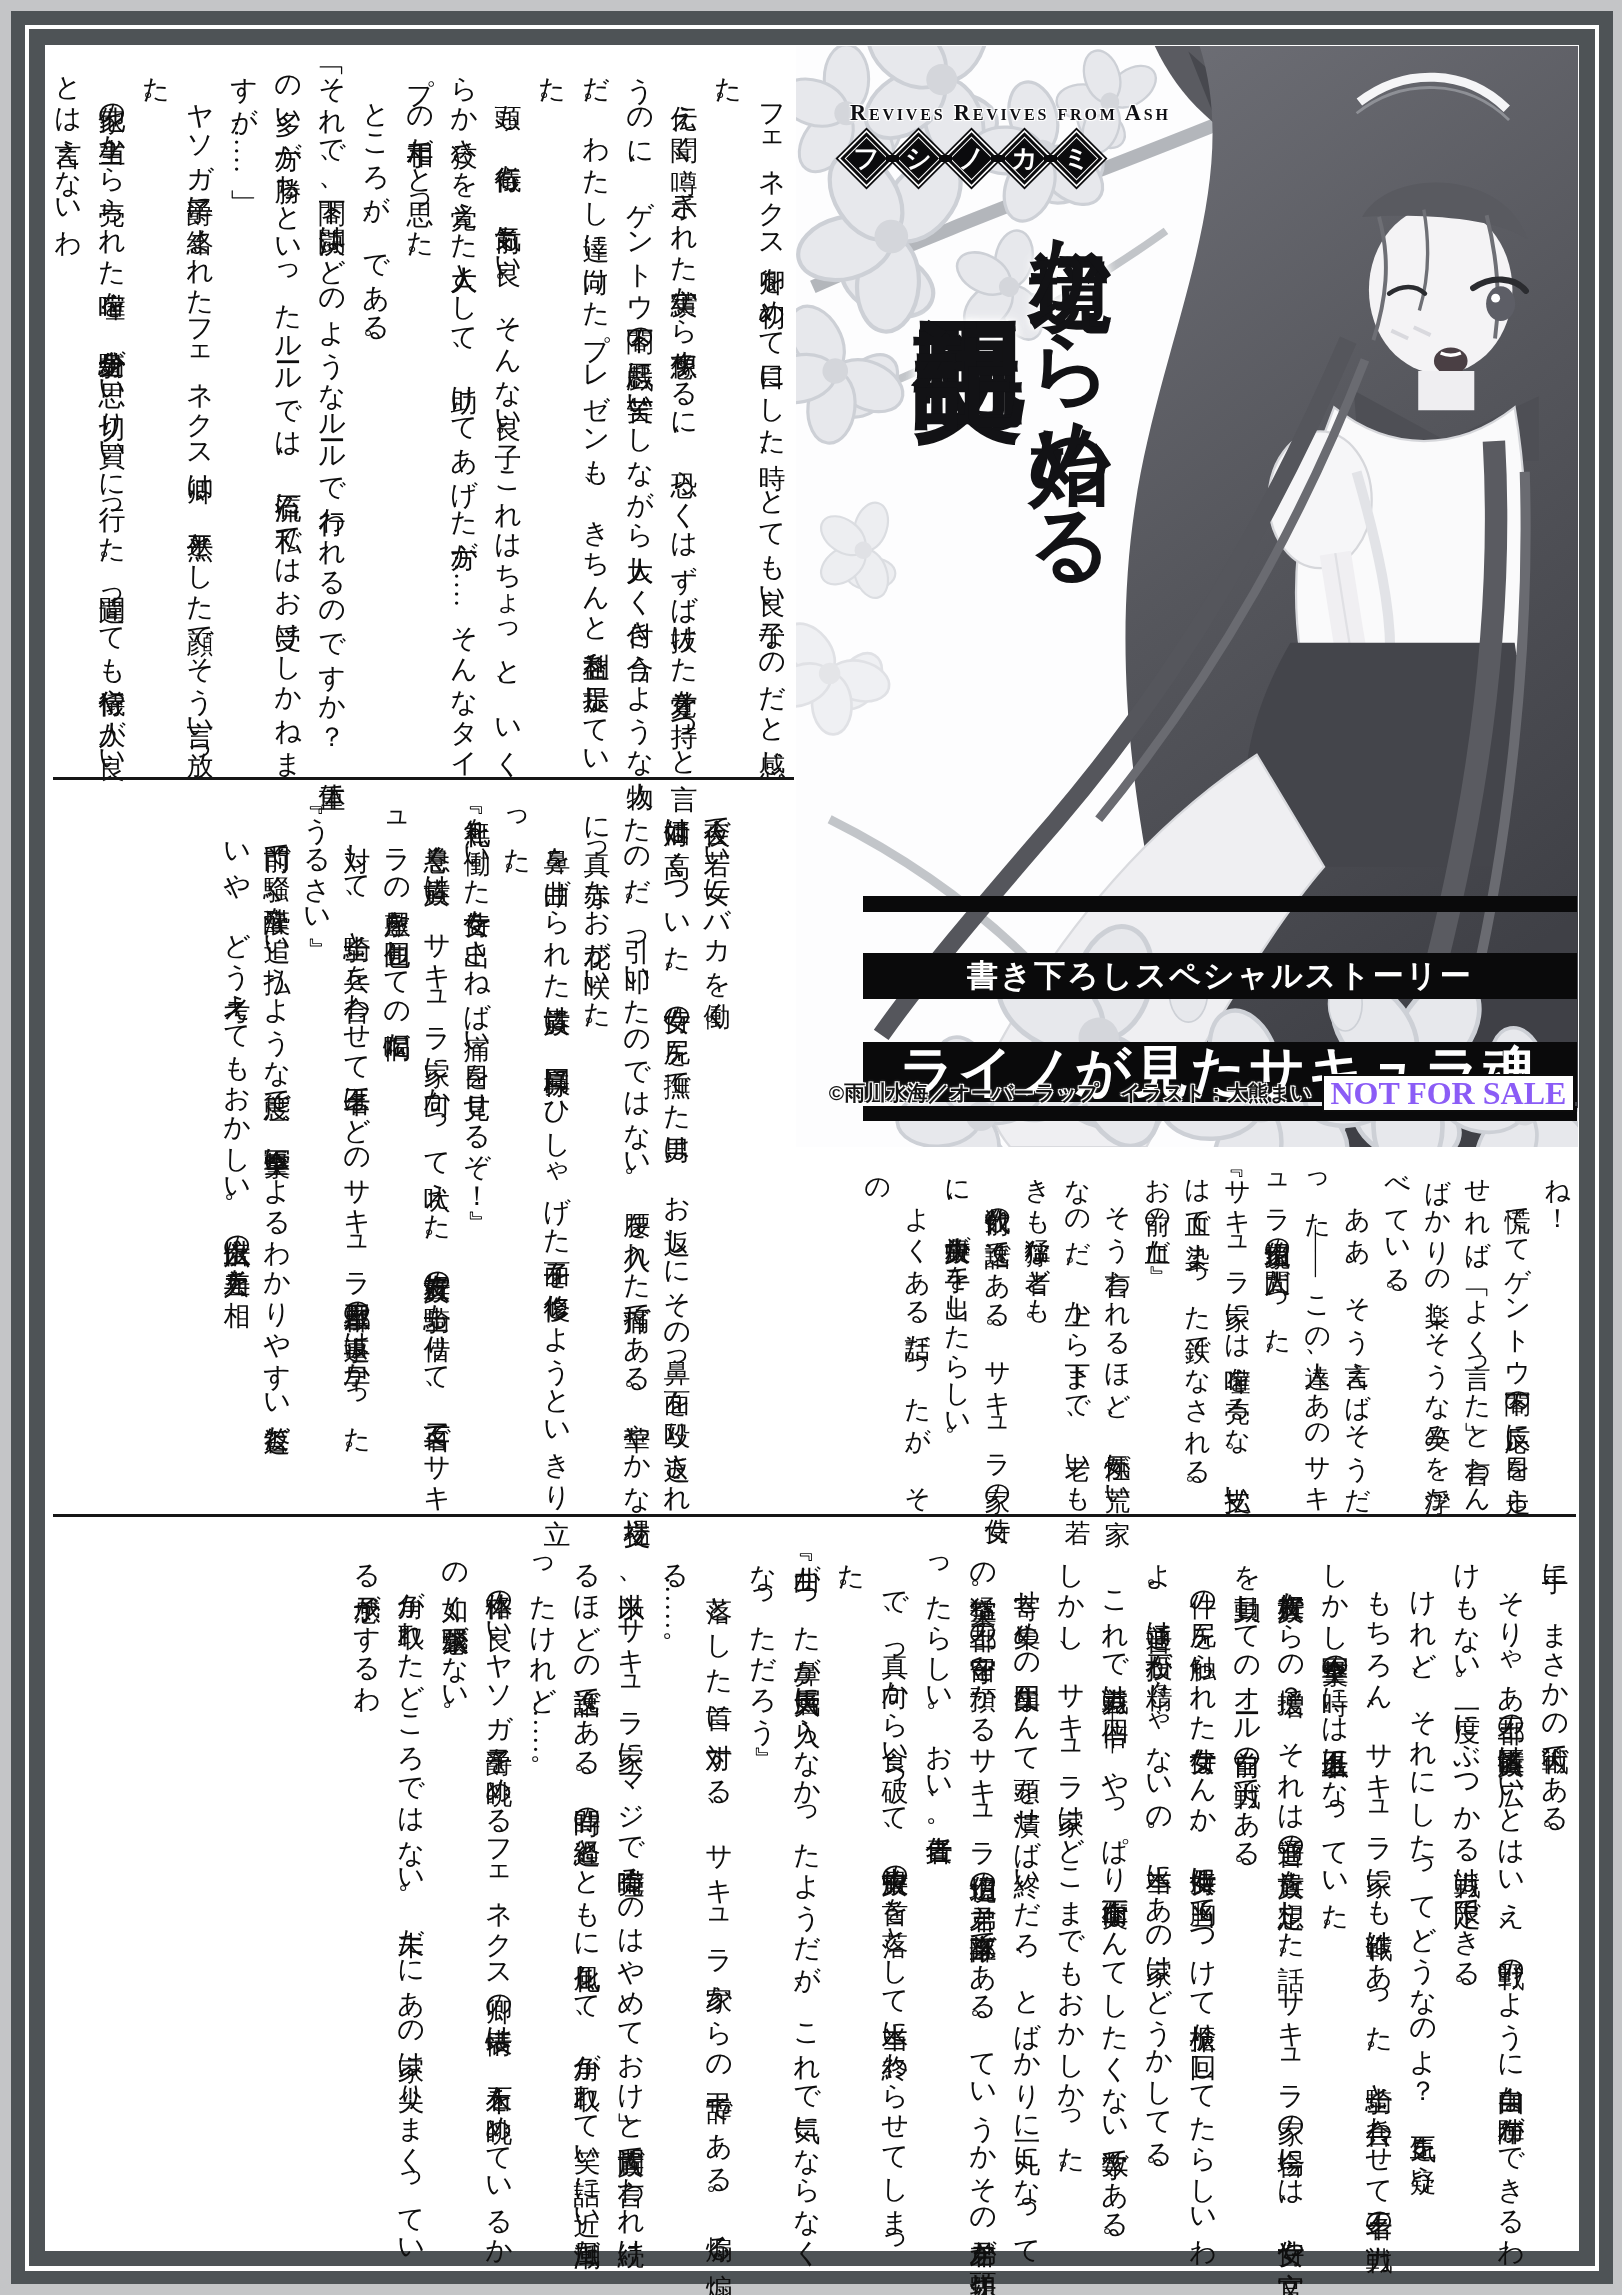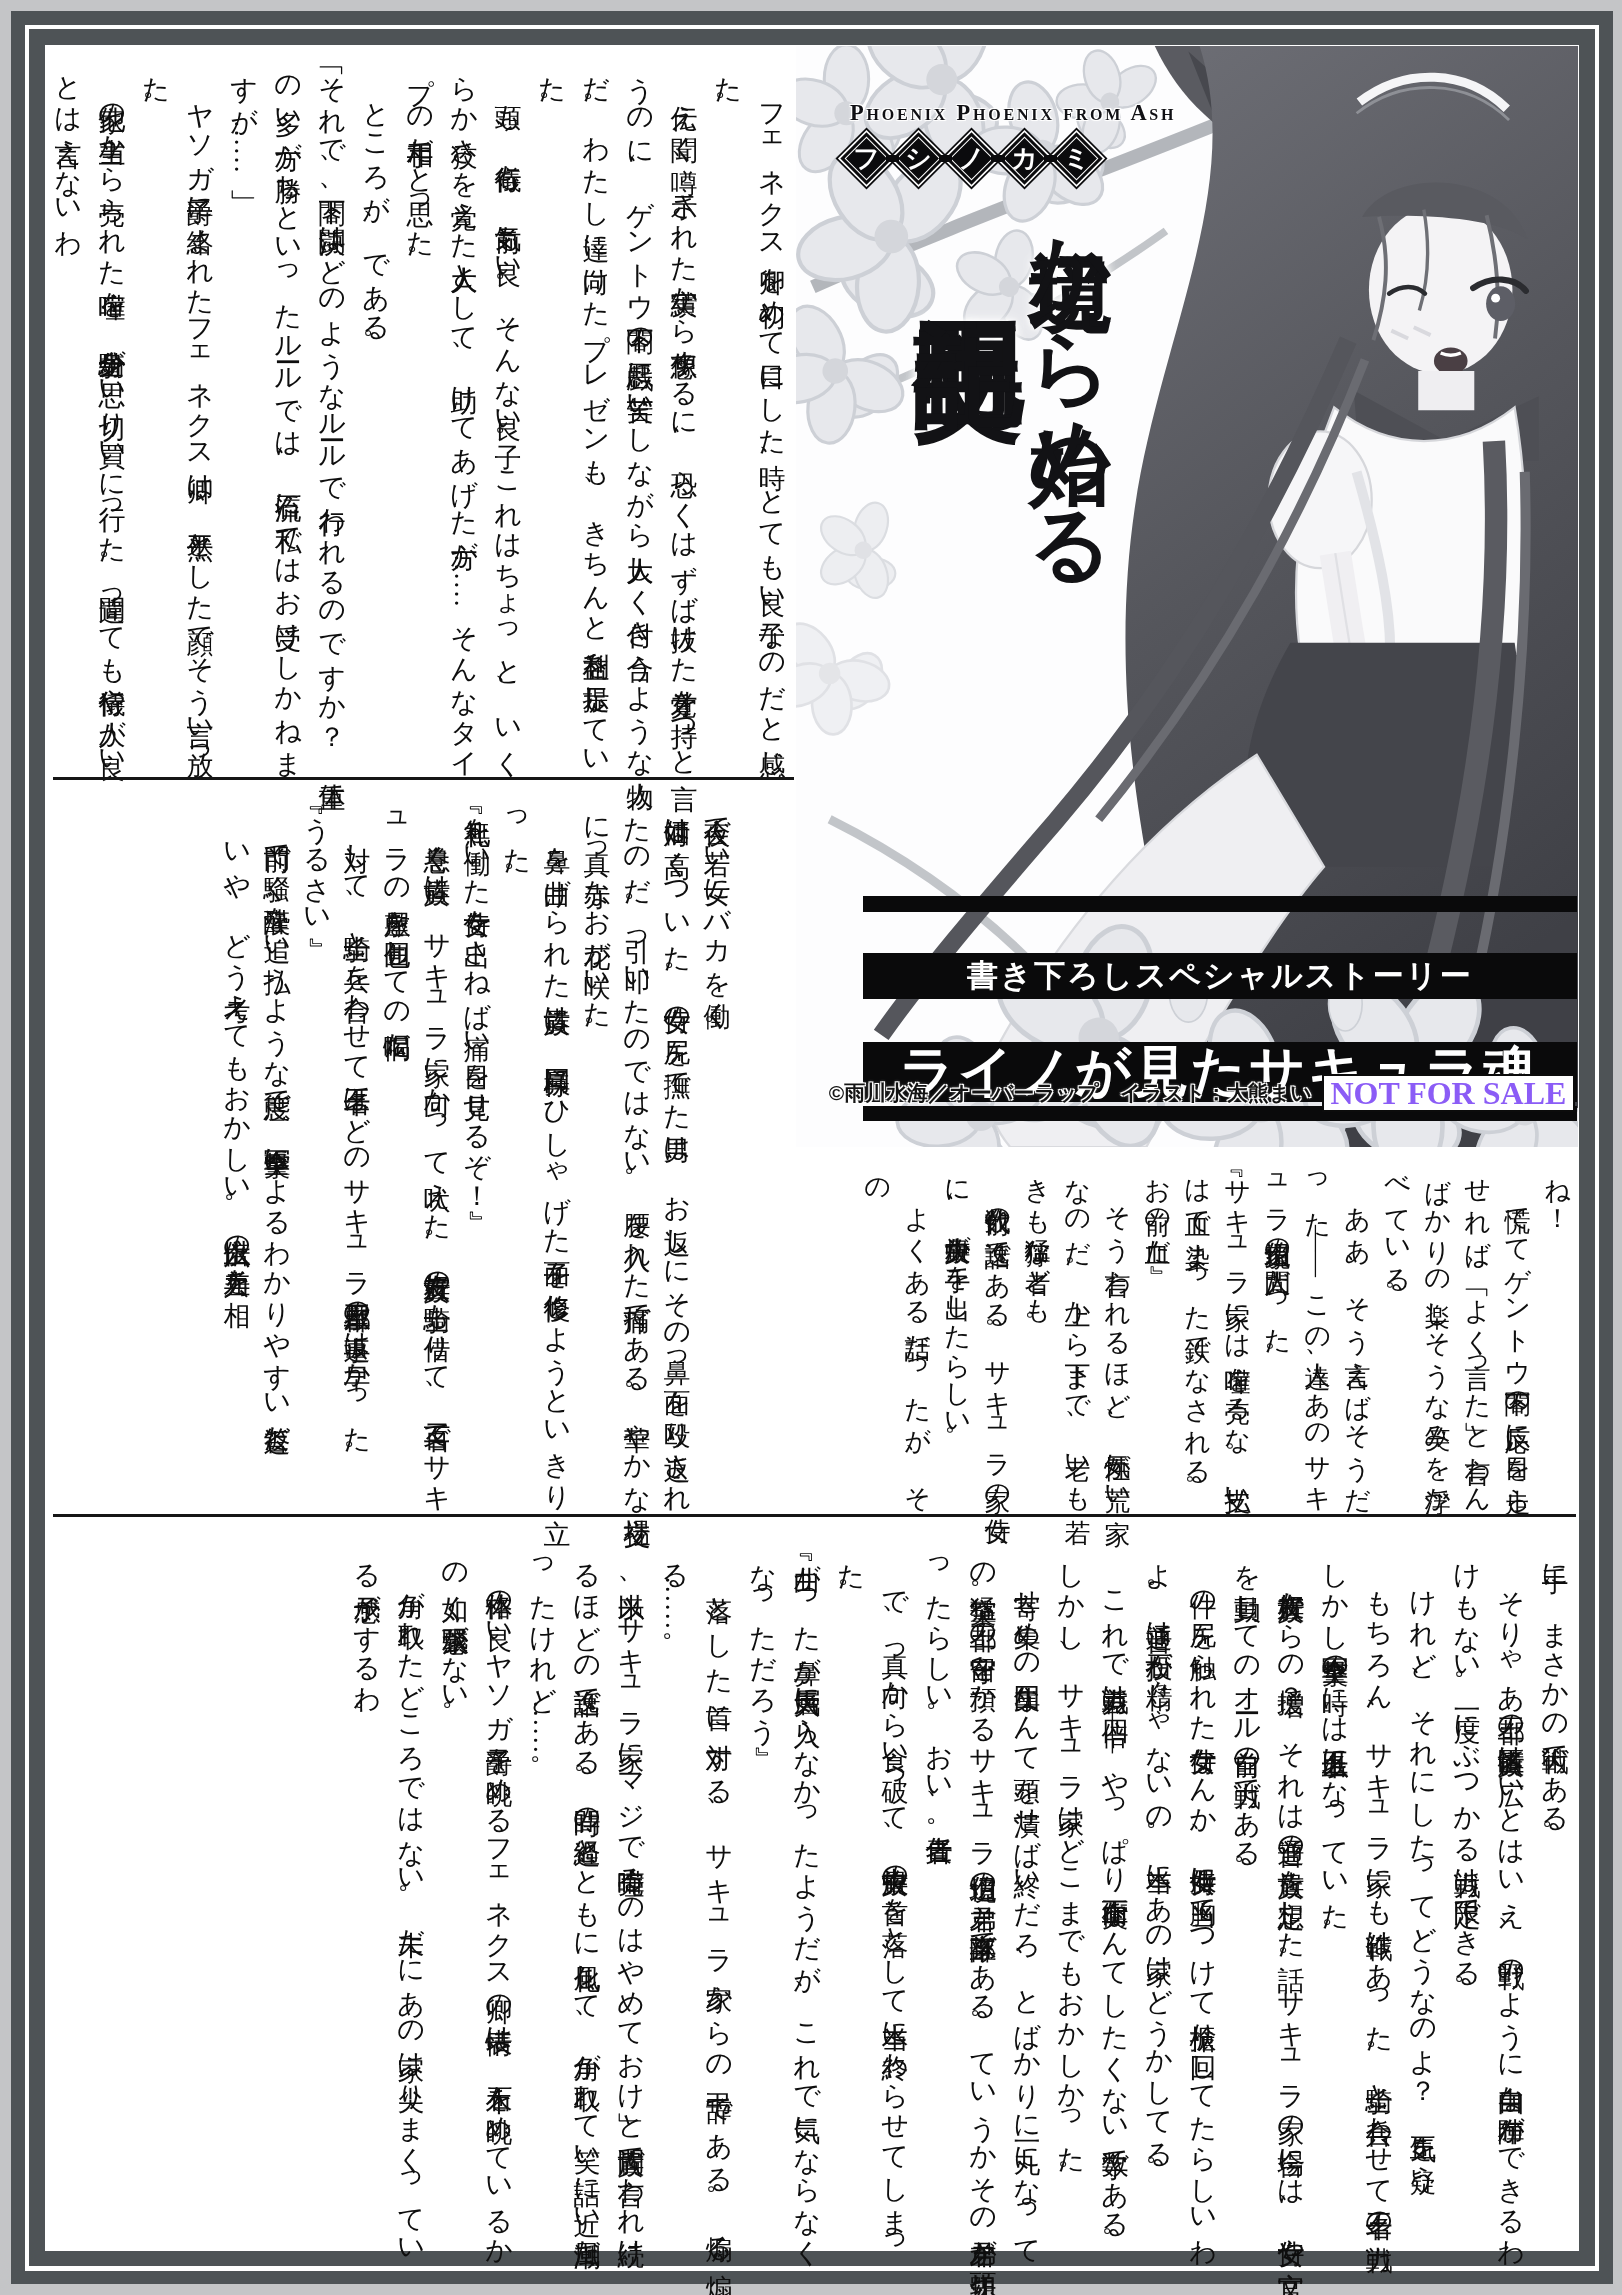--- a/index.html
+++ b/index.html
@@ -189,21 +189,21 @@
       <use href="#fl" transform="translate(540,1770) scale(3.0) rotate(15)"></use>
       <use href="#fl" transform="translate(830,1890) scale(2.6) rotate(-20)"></use>
       <use href="#fl" transform="translate(1090,1830) scale(2.8) rotate(35)"></use>
       <use href="#fl" transform="translate(1300,1900) scale(2.2) rotate(-10)"></use>
       <use href="#fl" transform="translate(330,1910) scale(2.2) rotate(50)"></use>
       <ellipse cx="700" cy="1690" rx="34" ry="52" fill="#e7e8ec" stroke="#cdd0d6" stroke-width="3"></ellipse>
       <ellipse cx="980" cy="1710" rx="30" ry="48" fill="#e7e8ec" stroke="#cdd0d6" stroke-width="3"></ellipse>
     </svg>
   </div>
 
-  <div class="logo-tagline">Phoenix Phoenix from Ash</div>
+  <div class="logo-tagline">Revives Revives from Ash</div>
   <div class="dia-row">
     <div class="dia">
         <span>フ</span>
       </div>
     <div class="dia-connector"></div>
     <div class="dia">
         <span>シ</span>
       </div>
     <div class="dia-connector"></div>
     <div class="dia">

